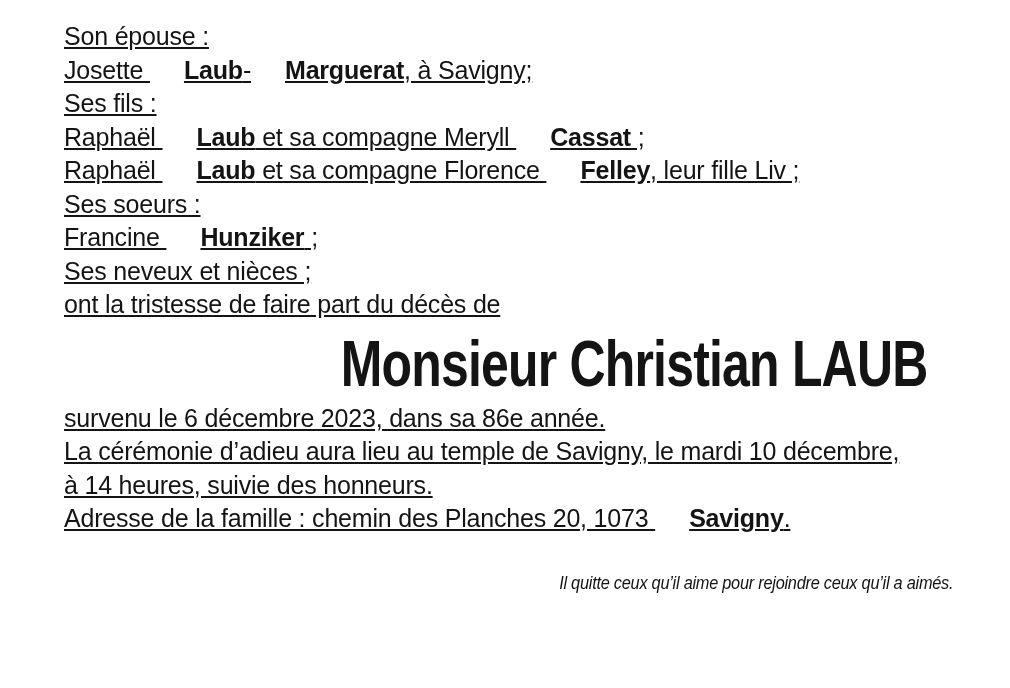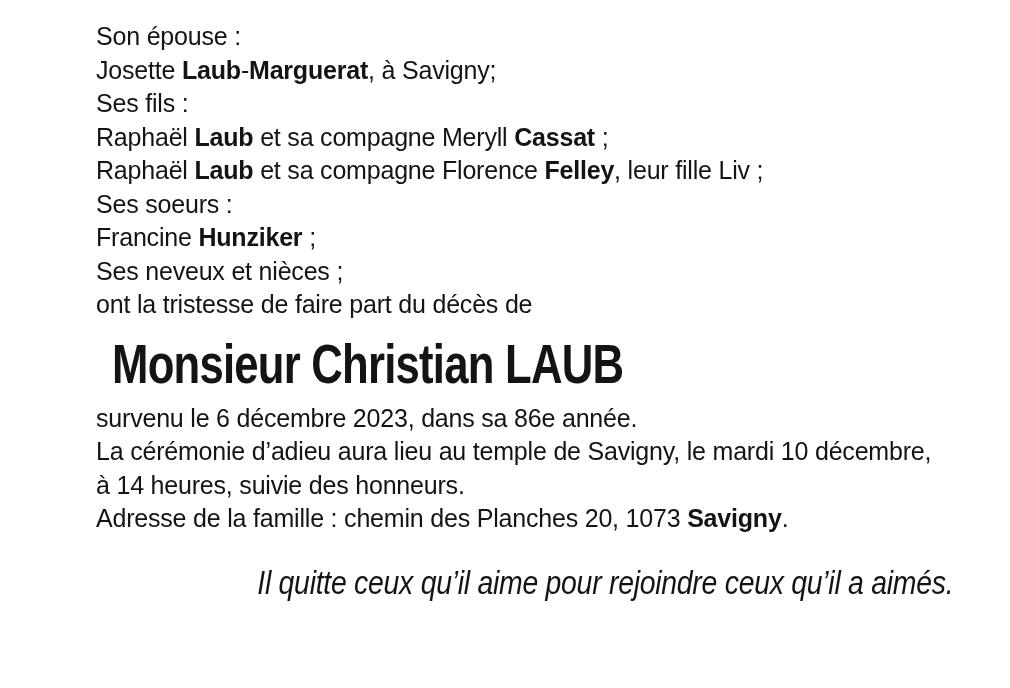--- a/index.html
+++ b/index.html
@@ -13,52 +13,54 @@
     height: 688px;
     background: #ffffff;
     overflow: hidden;
     font-family: "Liberation Sans", sans-serif;
     color: #141414;
   }
   .notice {
     padding-top: 20px;
   }
   .family-block, .detail-block {
-    padding-left: 96px;
+    padding-left: 64px;
     padding-right: 40px;
+    text-decoration: underline;
   }
   .line {
     font-size: 25px;
     line-height: 33.5px;
     white-space: nowrap;
     letter-spacing: -0.2px;
   }
   .line .b {
     font-weight: bold;
+    margin-left: 34px;
   }
   .deceased-title {
     margin: 6px 0 2px 0;
-    text-align: left;
-    font-size: 56px;
+    text-align: right;
+    font-size: 64px;
     line-height: 72px;
     font-weight: bold;
     white-space: nowrap;
     padding-left: 40px;
   }
   .deceased-title .squeeze {
     display: inline-block;
     transform: scaleX(0.78);
     transform-origin: center;
     letter-spacing: -1px;
   }
   .quote-line {
     margin-top: 30px;
     text-align: right;
     padding-right: 57px;
-    font-size: 33px;
+    font-size: 19px;
     line-height: 33.5px;
     font-style: italic;
     white-space: nowrap;
   }
   .quote-line .squeeze {
     display: inline-block;
     transform: scaleX(0.86);
     transform-origin: right center;
     letter-spacing: -0.3px;
   }

